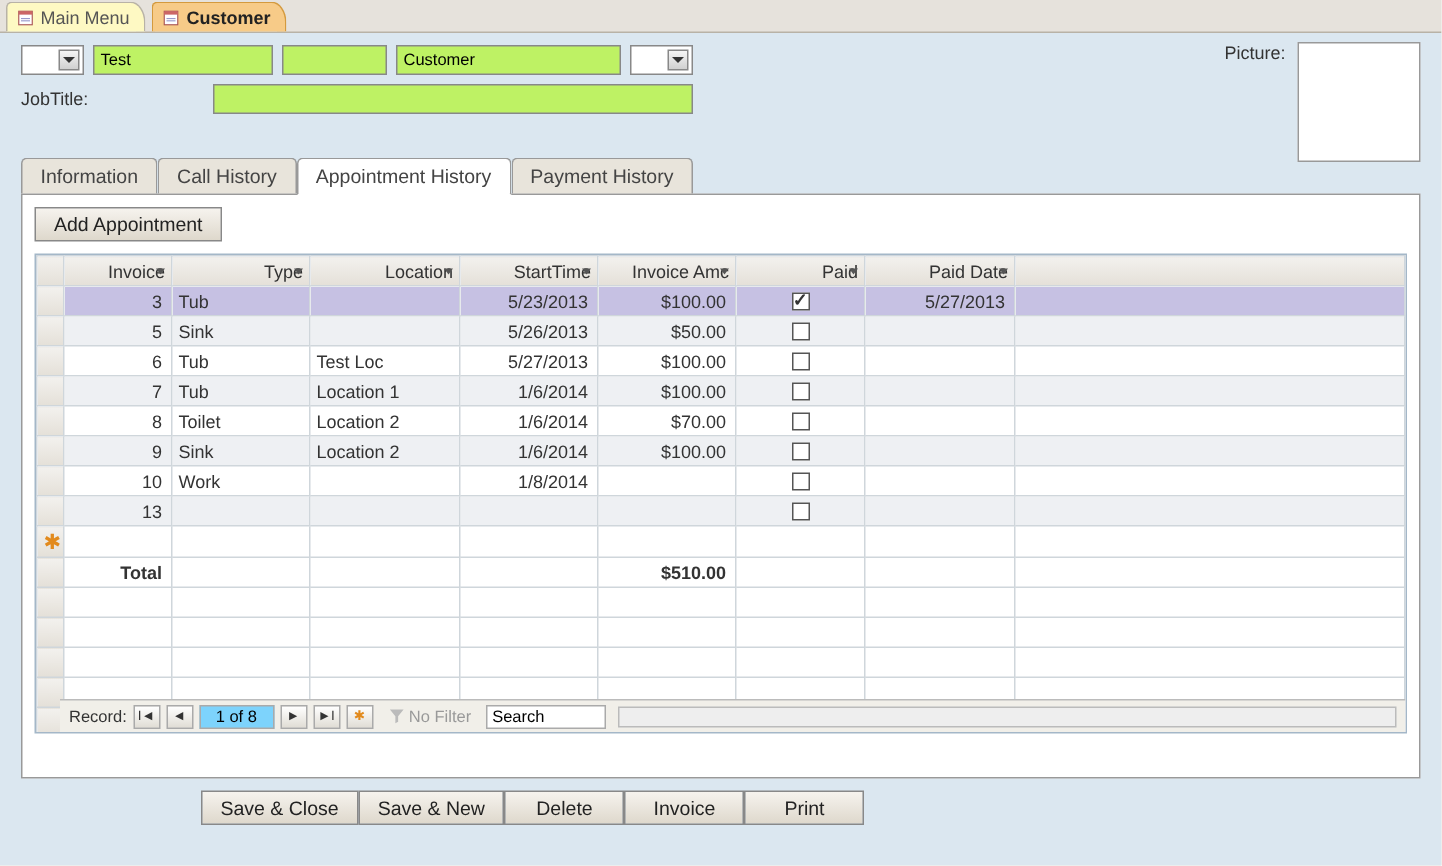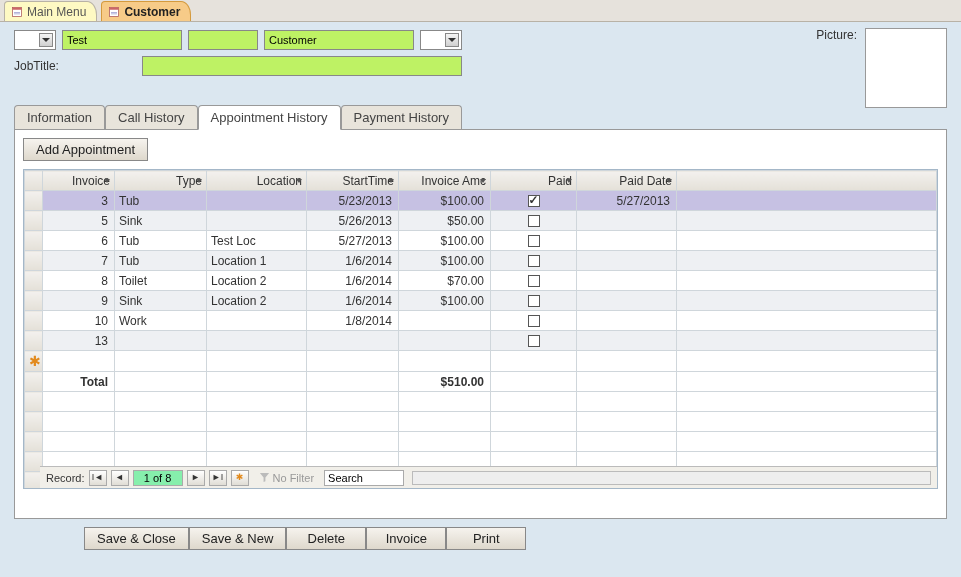--- a/index.html
+++ b/index.html
@@ -244,21 +244,21 @@
     display: flex;
     align-items: center;
     justify-content: center;
     cursor: pointer;
   }
   .navbtn span { font-size: 9px; line-height: 1; }
   .nav-counter {
     width: 50px;
     height: 16px;
     border: 1px solid #aaa;
-    background: #86efac;
+    background: #7dd3fc;
     text-align: center;
     font-size: 11px;
   }
   .nofilter {
     color: #999;
     display: flex;
     align-items: center;
     gap: 3px;
     margin: 0 6px;
   }
@@ -276,21 +276,21 @@
     height: 14px;
     border: 1px solid #bbb;
     background: #eee;
     margin-left: 4px;
   }
   
   .action-row {
     display: flex;
     gap: 0;
     margin-top: 8px;
-    margin-left: 70px;
+    margin-left: 120px;
   }
   .action-row .btn {
     min-width: 80px;
     border-radius: 0;
   }
 </style>
 </head>
 <body>
 
 <div class="doc-tabs" id="doc-tabs">

